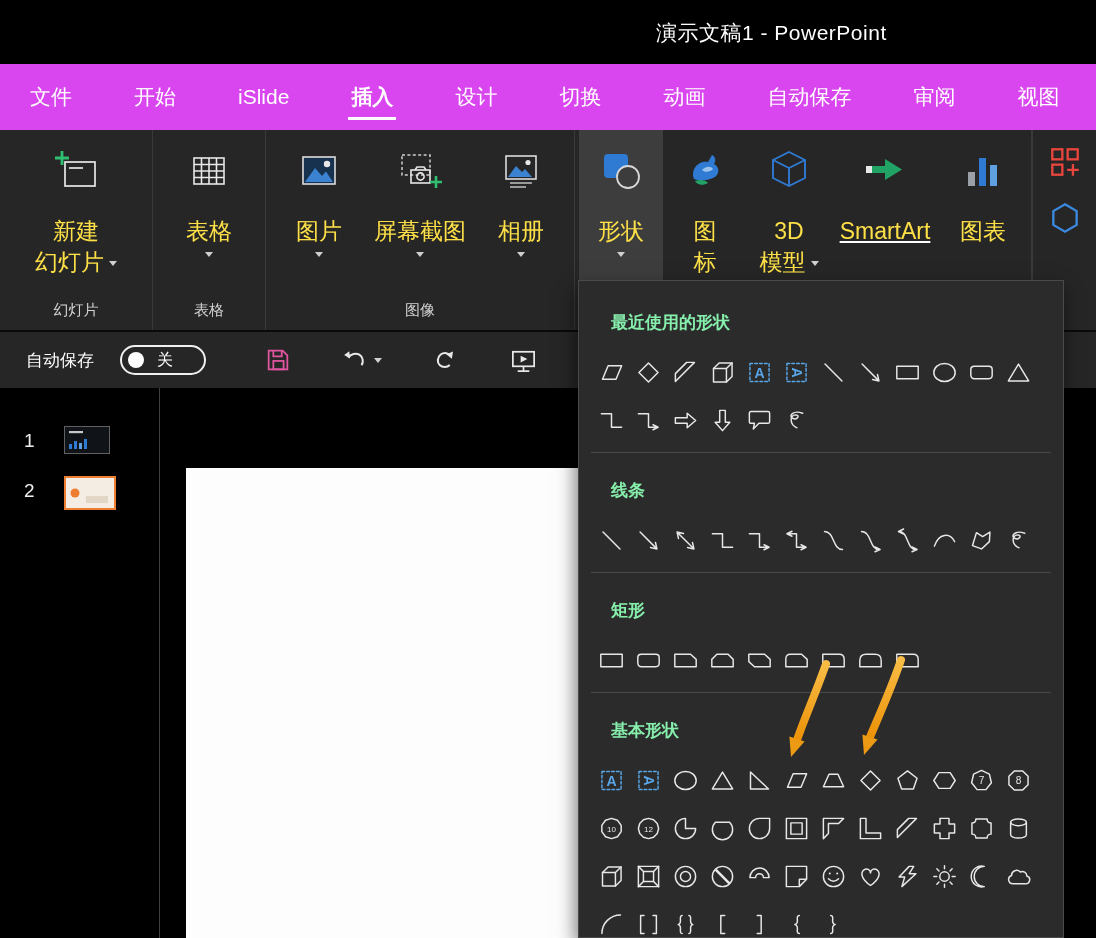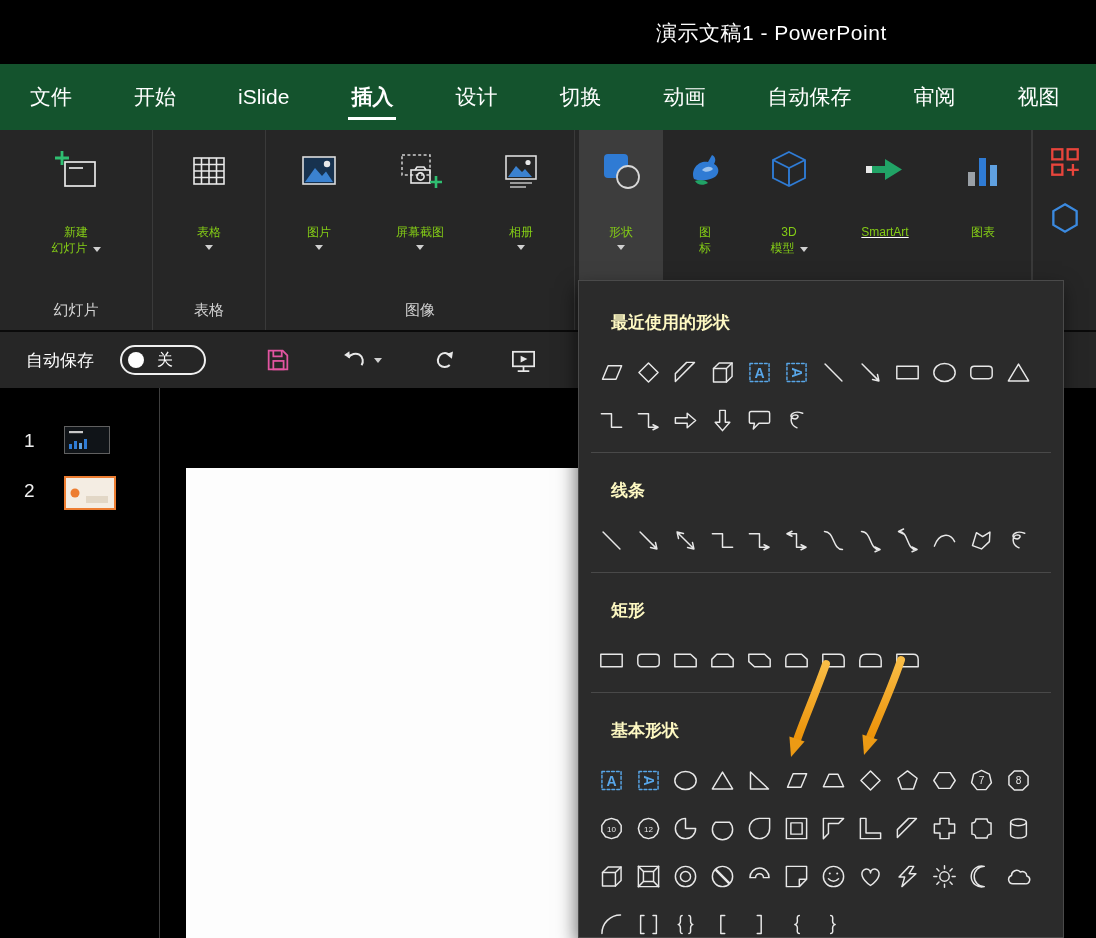--- a/index.html
+++ b/index.html
@@ -5,33 +5,33 @@
 *{margin:0;padding:0;box-sizing:border-box;}
 html,body{background:#3a3a3a;}
 .app{position:relative;width:1096px;height:938px;background:#000;overflow:hidden;
      font-family:"Liberation Sans",sans-serif;color:#fff;}
 
 
 .titlebar{height:64px;position:relative;background:#000;}
 .title{position:absolute;left:656px;top:19px;font-size:21px;font-weight:400;letter-spacing:.5px;}
 
 
-.tabs{height:66px;display:flex;align-items:stretch;padding-left:30px;background:#14532d;}
+.tabs{height:66px;display:flex;align-items:stretch;padding-left:30px;background:#d946ef;}
 .tab{display:flex;align-items:center;font-size:21px;margin-right:62px;position:relative;white-space:nowrap;cursor:default;}
 .tab.active{font-weight:700;}
 .tab.active::after{content:"";position:absolute;left:-3px;right:-3px;bottom:10px;height:3.5px;background:#fff;}
 
 
 .ribbon{height:200px;background:#262626;display:flex;position:relative;}
 .rgroup{position:relative;display:flex;align-items:flex-start;padding:0 4px;border-right:1px solid #3a3a3a;height:100%;}
 .rbtn{height:150px;width:96px;display:flex;flex-direction:column;align-items:center;padding-top:10px;cursor:default;}
 .rbtn.active{background:#3d3d3d;}
 .ricon{height:62px;display:flex;align-items:center;justify-content:center;}
 .ricon svg{width:46px;height:46px;}
-.rlbl{margin-top:22px;font-size:12px;line-height:1.35;text-align:center;color:#84cc16;}
+.rlbl{margin-top:14px;font-size:23px;line-height:1.35;text-align:center;color:#fde047;}
 .tri{display:inline-block;width:0;height:0;border-left:4.5px solid transparent;border-right:4.5px solid transparent;border-top:5.5px solid #d0d0d0;margin-left:5px;vertical-align:middle;}
 .chev-below{margin-top:5px;display:flex;justify-content:center;}
 .chev-below .tri{margin-left:0;}
 .grplbl{position:absolute;bottom:10px;left:0;right:0;text-align:center;font-size:15px;color:#d4d4d4;}
 .rgroup.stack{flex-direction:column;margin-left:auto;padding:12px 12px;gap:16px;border-left:1px solid #3a3a3a;border-right:none;}
 .rgroup.stack .rbtn{height:auto;width:40px;padding:0;}
 .rgroup.stack .ricon{height:40px;}
 .rgroup.stack .ricon svg{width:36px;height:36px;}
 
 
@@ -54,21 +54,21 @@
 .slide-row{display:flex;align-items:flex-start;margin-bottom:22px;padding-left:24px;cursor:pointer;}
 .slide-num{font-size:19px;width:26px;margin-top:4px;color:#eee;}
 .thumb{margin-left:14px;line-height:0;}
 .thumb.selected{border:2px solid #ed7d31;}
 .editor{flex:1;position:relative;}
 .canvas{position:absolute;left:26px;top:80px;width:560px;bottom:0;background:#fdfdfd;}
 
 
 .shapes-menu{position:absolute;left:578px;top:280px;width:486px;bottom:0;background:#2b2b2b;
   border:1px solid #4a4a4a;box-shadow:-2px 8px 18px rgba(0,0,0,.55);z-index:50;padding-top:4px;overflow:hidden;}
-.sm-title{font-size:17px;font-weight:700;padding:26px 0 14px 32px;color:#fef9c3;}
+.sm-title{font-size:17px;font-weight:700;padding:26px 0 14px 32px;color:#86efac;}
 .sm-row{display:flex;padding-left:14px;height:48px;align-items:center;}
 .sm-shape{width:37px;height:36px;display:flex;align-items:center;justify-content:center;color:#e8e8e8;border-radius:2px;cursor:pointer;}
 .sm-shape svg{width:27px;height:27px;}
 .sm-shape.blue{color:#58a6e8;}
 .sm-div{border-top:1px solid #494949;margin:8px 12px 0;}
 
 
 .annot{position:absolute;left:0;top:0;width:1096px;height:938px;pointer-events:none;z-index:60;}
 </style>
 </head>

